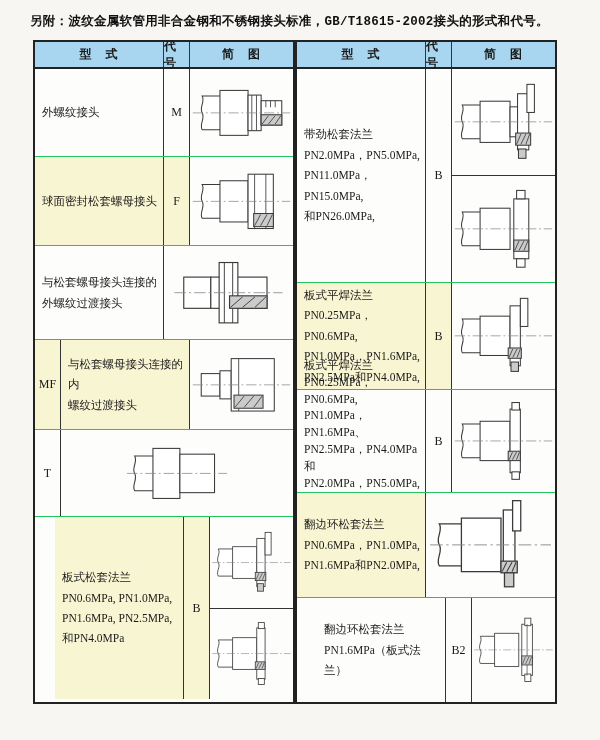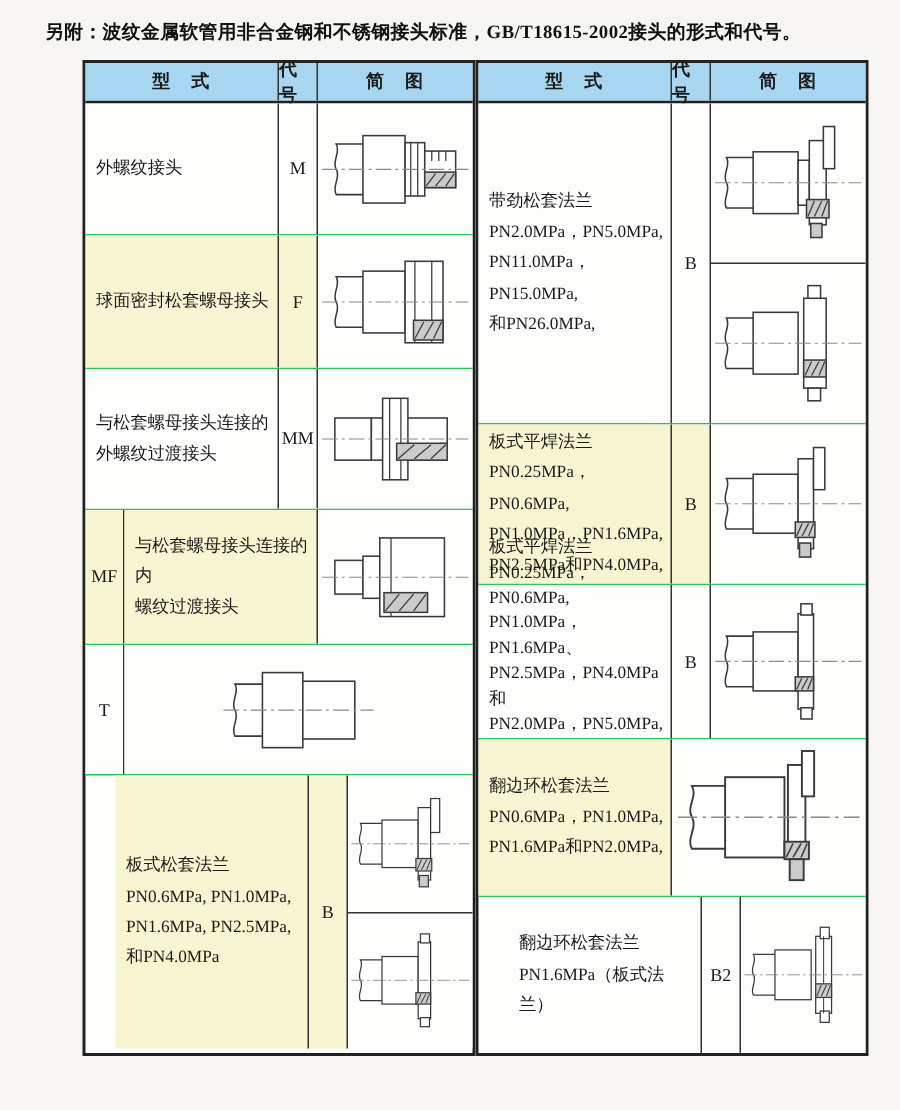--- a/index.html
+++ b/index.html
@@ -6,25 +6,25 @@
   html,body { width: 600px; height: 740px; }
   body {
     background: var(--pagebg, #f7f6f3);
     font-family: "Liberation Serif", serif;
     color: #1a1a1a;
     position: relative;
     overflow: hidden;
   }
   .title {
     position: absolute; left: 30px; top: 13px; width: 545px;
-    font-family: Liberation Serif, serif;
+    font-family: Liberation Mono, monospace;
     font-size: 12.5px; font-weight: 700; letter-spacing: 0.3px;
     color: #111;
   }
-  .tables { position: absolute; left: 33px; top: 40px; display: flex; margin-left: 22px; }
+  .tables { position: absolute; left: 33px; top: 40px; display: flex; }
   .half { width: 262px; border: 2px solid #222; background: #fdfdfb; }
   .row { display: flex; border-bottom: 1px solid #22c55e; }
   .row:last-child { border-bottom: none; padding-left: 20px; }
   .row.header { border-bottom: 2px solid #222; }
   .cell { min-width: 0; }
   .cell.type {
     width: 129px; border-right: 1px solid #333;
     display: flex; align-items: center;
     padding: 2px 3px 2px 7px; background: #fdfdfb;
   }
@@ -109,23 +109,20 @@
               <line x1="3" y1="42" x2="107" y2="42" stroke="#8a8a8a" stroke-width="0.8" stroke-dasharray="11 3 2 3"></line>
             </svg>
           </div>
         </div>
       </div>
       <div class="row" style="height:94px">
         <div class="cell type">
           <span class="tx">与松套螺母接头连接的
 外螺纹过渡接头</span>
         </div>
-        <div class="cell code">
-          <span>MM</span>
-        </div>
         <div class="cell diag">
           <div class="sub">
             <svg viewBox="0 0 110 84" width="100%" height="94%" preserveAspectRatio="xMidYMid meet">
               <rect x="12" y="27" width="26" height="30" fill="#ffffff" stroke="#3a3a3a" stroke-width="1.1"></rect>
               <rect x="38" y="27" width="54" height="30" fill="#ffffff" stroke="#3a3a3a" stroke-width="1.1"></rect>
               <rect x="46" y="13" width="18" height="58" fill="#ffffff" stroke="#3a3a3a" stroke-width="1.1"></rect>
               <line x1="51" y1="13" x2="51" y2="71" stroke="#3a3a3a" stroke-width="0.9"></line>
               <line x1="59" y1="13" x2="59" y2="71" stroke="#3a3a3a" stroke-width="0.9"></line>
               <rect x="56" y="45" width="36" height="12" fill="#cbcbcb" stroke="#3a3a3a" stroke-width="1.1"></rect>
               <line x1="57" y1="56" x2="68.6" y2="46" stroke="#3a3a3a" stroke-width="0.9"></line>

